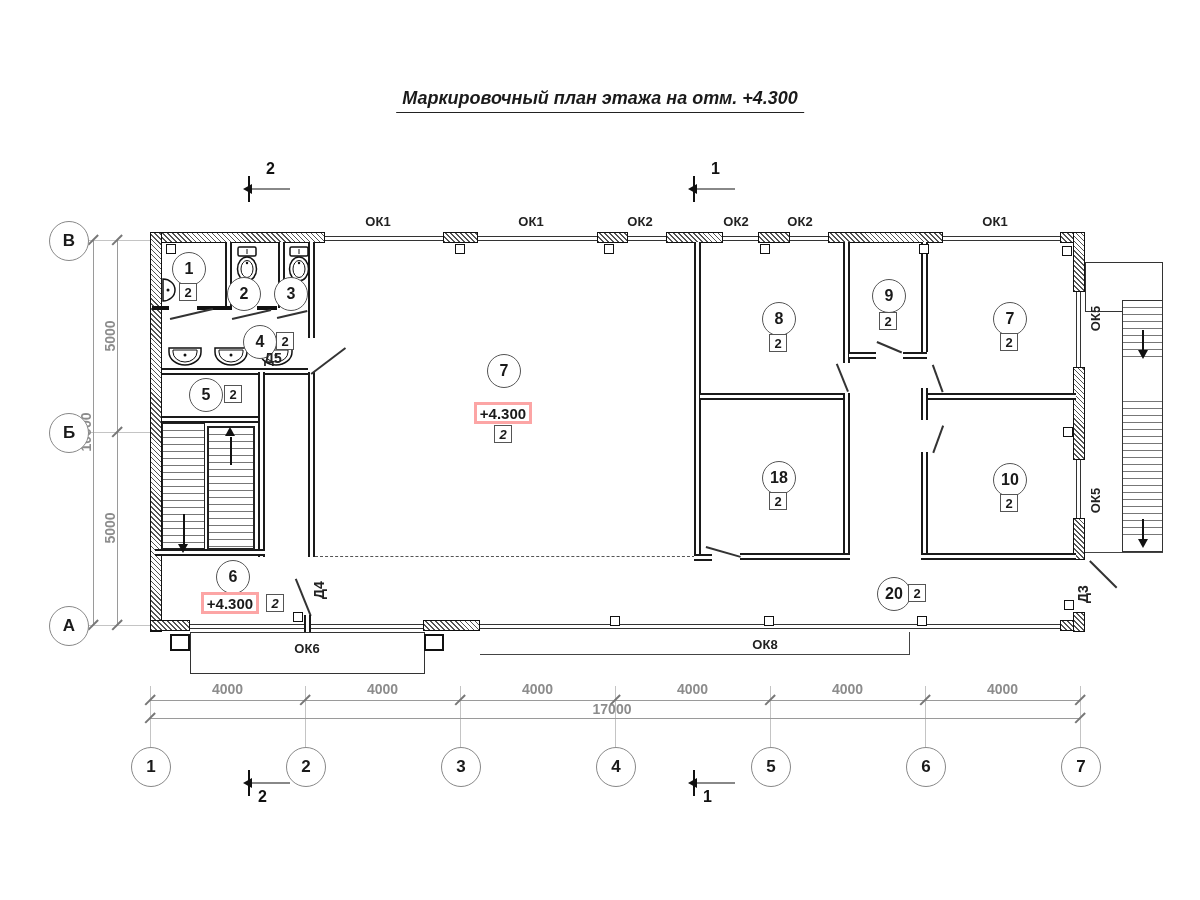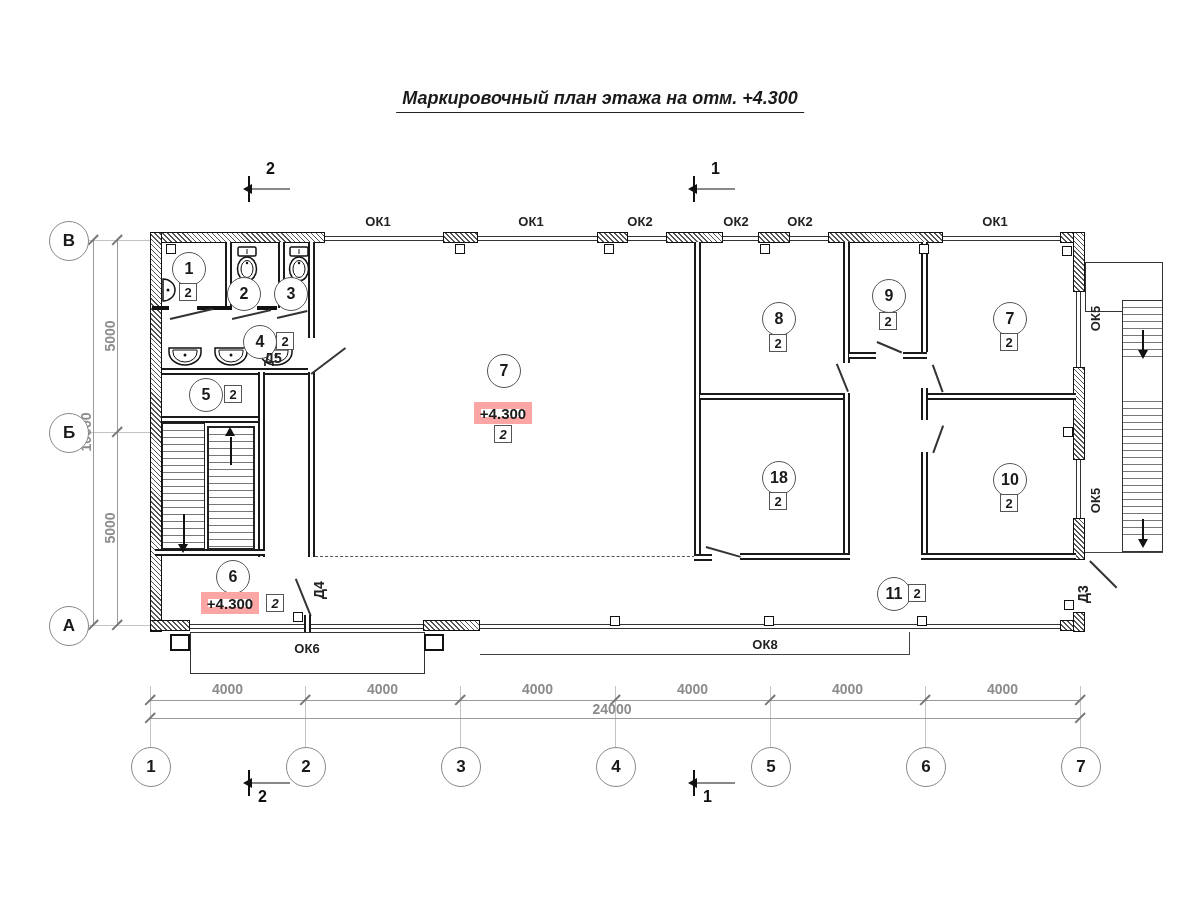--- a/index.html
+++ b/index.html
@@ -27,21 +27,21 @@
   .sq{position:absolute;width:10px;height:10px;border:1.5px solid #111;background:#fff;box-sizing:border-box;}
   .col{position:absolute;width:20px;height:17px;border:2px solid #111;background:#fff;box-sizing:border-box;}
   .arrow-stem{position:absolute;width:1.5px;background:#111;}
   .tri-down{position:absolute;width:0;height:0;border-left:5px solid transparent;border-right:5px solid transparent;border-top:9px solid #111;}
   .tri-up{position:absolute;width:0;height:0;border-left:5px solid transparent;border-right:5px solid transparent;border-bottom:9px solid #111;}
   .tri-left{position:absolute;width:0;height:0;border-top:5px solid transparent;border-bottom:5px solid transparent;border-right:9px solid #111;}
   
   .room-c{position:absolute;width:32px;height:32px;border:1px solid #555;border-radius:50%;display:flex;align-items:center;justify-content:center;font-size:16px;background:#fff;}
   .type-sq{position:absolute;width:18px;height:18px;border:1px solid #555;display:flex;align-items:center;justify-content:center;font-size:13px;background:#fff;box-sizing:border-box;}
   .type-sq.it{font-style:italic;}
-  .elev{position:absolute;border:7px solid #fca5a5;background:#fff;font-size:15px;display:flex;align-items:center;justify-content:center;box-sizing:border-box;}
+  .elev{position:absolute;border:3px solid #fca5a5;background:#fff;font-size:15px;display:flex;align-items:center;justify-content:center;box-sizing:border-box;}
   .lbl{position:absolute;font-size:13px;color:#222;text-align:center;}
   .lbl.rot{transform:rotate(-90deg);}
   
   .axis-c{position:absolute;width:38px;height:38px;border:1px solid #888;border-radius:50%;display:flex;align-items:center;justify-content:center;font-size:17px;background:#fff;}
   .dimline{position:absolute;background:#9a9a9a;}
   .extline{position:absolute;background:#c4c4c4;}
   .tick{position:absolute;width:14px;height:1.5px;background:#777;transform:rotate(-45deg);}
   .dimnum{position:absolute;font-size:14px;color:#8c8c8c;text-align:center;}
   .dimnum.rot{transform:rotate(-90deg);}
   .smark{position:absolute;width:60px;height:44px;}
@@ -238,21 +238,21 @@
   <div class="type-sq it" style="left:266px;top:594px;">2</div>
   <div class="room-c" style="left:487px;top:354px;">7</div>
   <div class="elev" style="left:474px;top:402px;width:58px;height:22px;">+4.300</div>
   <div class="type-sq it" style="left:494px;top:425px;">2</div>
   <div class="room-c" style="left:762px;top:302px;">8</div>
   <div class="type-sq" style="left:769px;top:334px;">2</div>
   <div class="room-c" style="left:872px;top:279px;">9</div>
   <div class="type-sq" style="left:879px;top:312px;">2</div>
   <div class="room-c" style="left:762px;top:461px;">18</div>
   <div class="type-sq" style="left:769px;top:492px;">2</div>
-  <div class="room-c" style="left:877px;top:577px;">11</div>
+  <div class="room-c" style="left:877px;top:577px;">20</div>
   <div class="type-sq" style="left:908px;top:584px;">2</div>
   <div class="room-c" style="left:993px;top:302px;">7</div>
   <div class="type-sq" style="left:1000px;top:333px;">2</div>
   <div class="room-c" style="left:993px;top:463px;">10</div>
   <div class="type-sq" style="left:1000px;top:494px;">2</div>
 
   <div class="lbl" style="left:353px;top:214px;width:50px;">ОК1</div>
   <div class="lbl" style="left:506px;top:214px;width:50px;">ОК1</div>
   <div class="lbl" style="left:615px;top:214px;width:50px;">ОК2</div>
   <div class="lbl" style="left:711px;top:214px;width:50px;">ОК2</div>
@@ -283,21 +283,21 @@
   <div class="tick" style="left:918px;top:699px;"></div>
   <div class="tick" style="left:1073px;top:699px;"></div>
   <div class="tick" style="left:143px;top:717px;"></div>
   <div class="tick" style="left:1073px;top:717px;"></div>
   <div class="dimnum" style="left:197px;top:681px;width:61px;">4000</div>
   <div class="dimnum" style="left:352px;top:681px;width:61px;">4000</div>
   <div class="dimnum" style="left:507px;top:681px;width:61px;">4000</div>
   <div class="dimnum" style="left:662px;top:681px;width:61px;">4000</div>
   <div class="dimnum" style="left:817px;top:681px;width:61px;">4000</div>
   <div class="dimnum" style="left:972px;top:681px;width:61px;">4000</div>
-  <div class="dimnum" style="left:582px;top:701px;width:60px;">24000</div>
+  <div class="dimnum" style="left:582px;top:701px;width:60px;">17000</div>
   <div class="axis-c" style="left:131px;top:747px;">1</div>
   <div class="axis-c" style="left:286px;top:747px;">2</div>
   <div class="axis-c" style="left:441px;top:747px;">3</div>
   <div class="axis-c" style="left:596px;top:747px;">4</div>
   <div class="axis-c" style="left:751px;top:747px;">5</div>
   <div class="axis-c" style="left:906px;top:747px;">6</div>
   <div class="axis-c" style="left:1061px;top:747px;">7</div>
 
   <div class="extline" style="left:88px;top:240px;width:62px;height:1px;"></div>
   <div class="extline" style="left:88px;top:432px;width:62px;height:1px;"></div>

